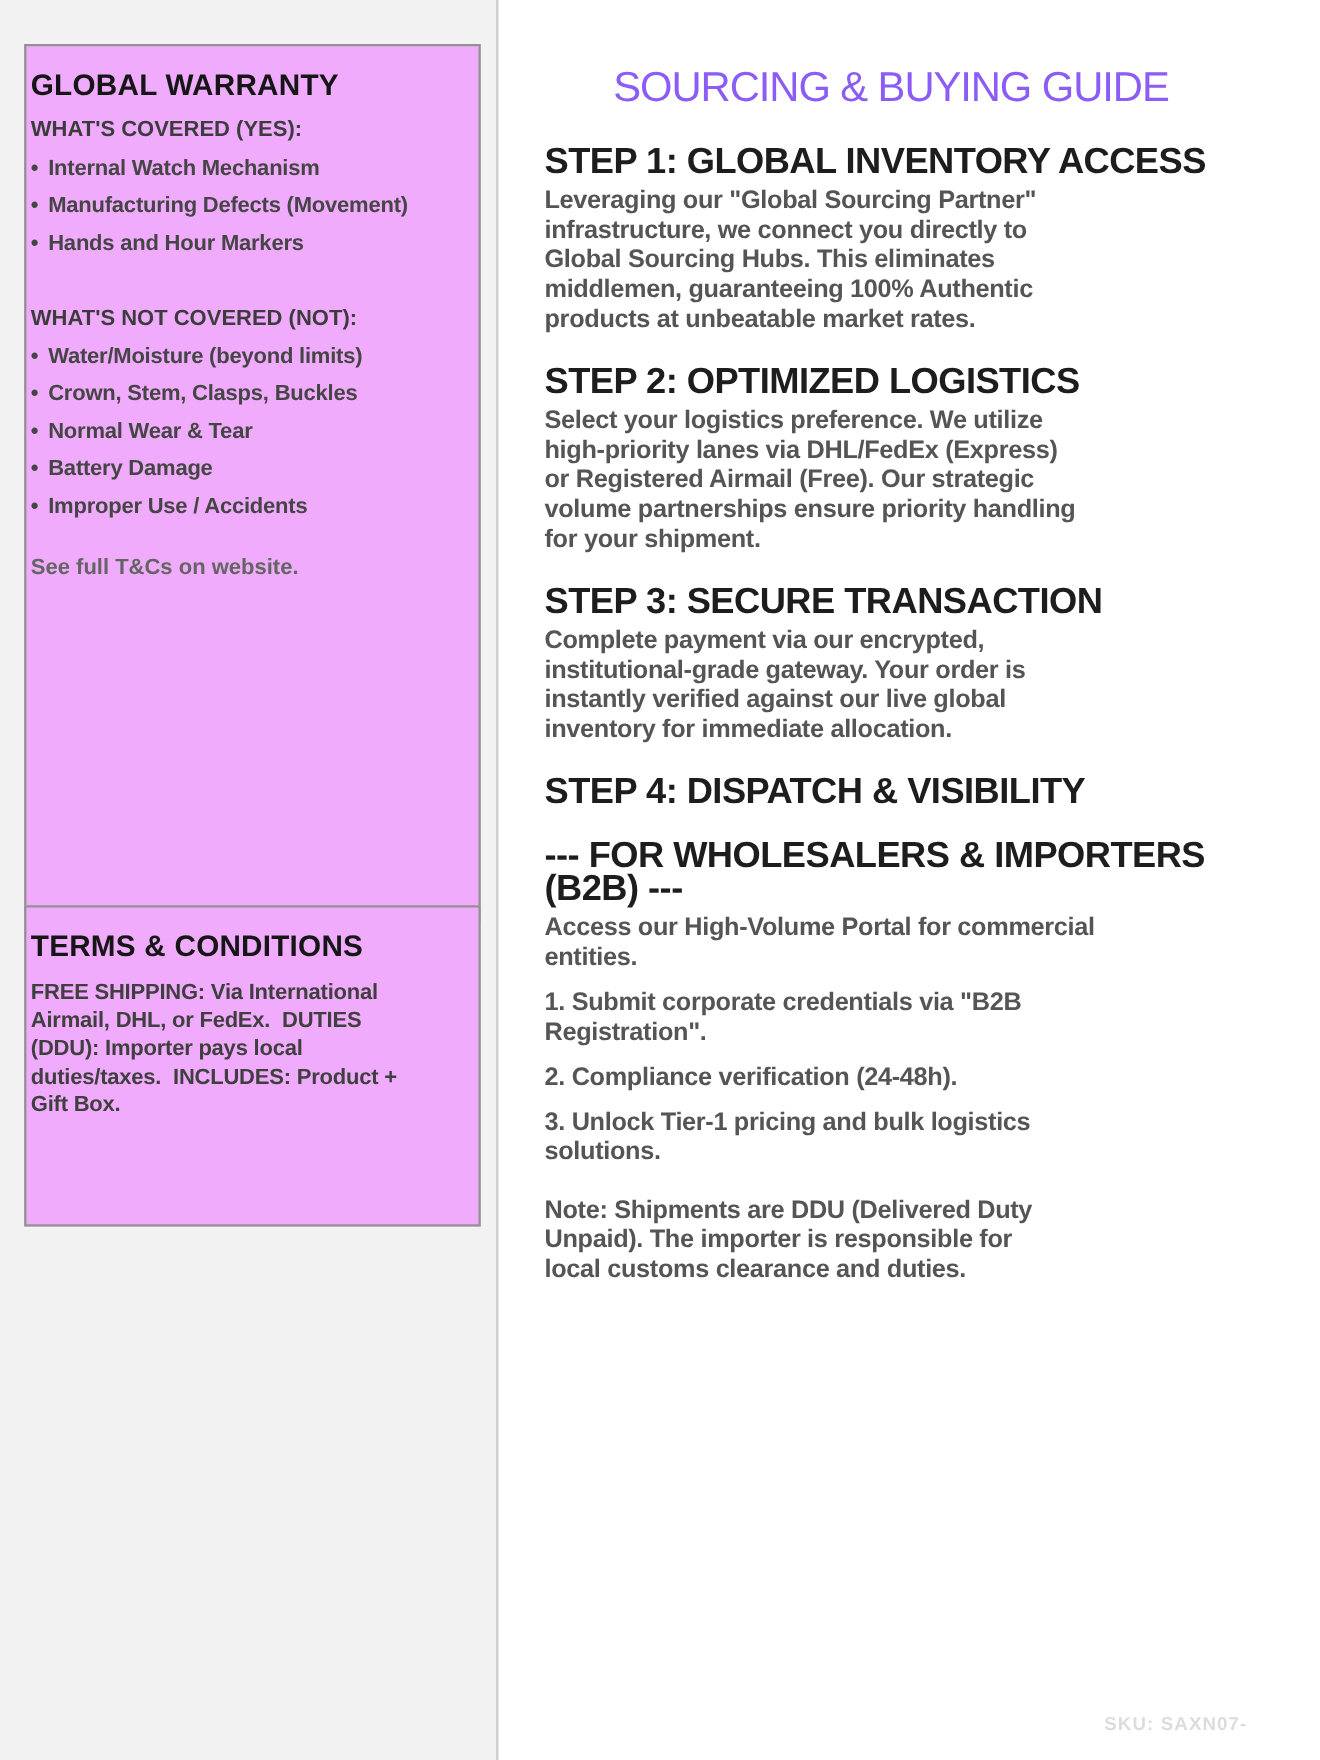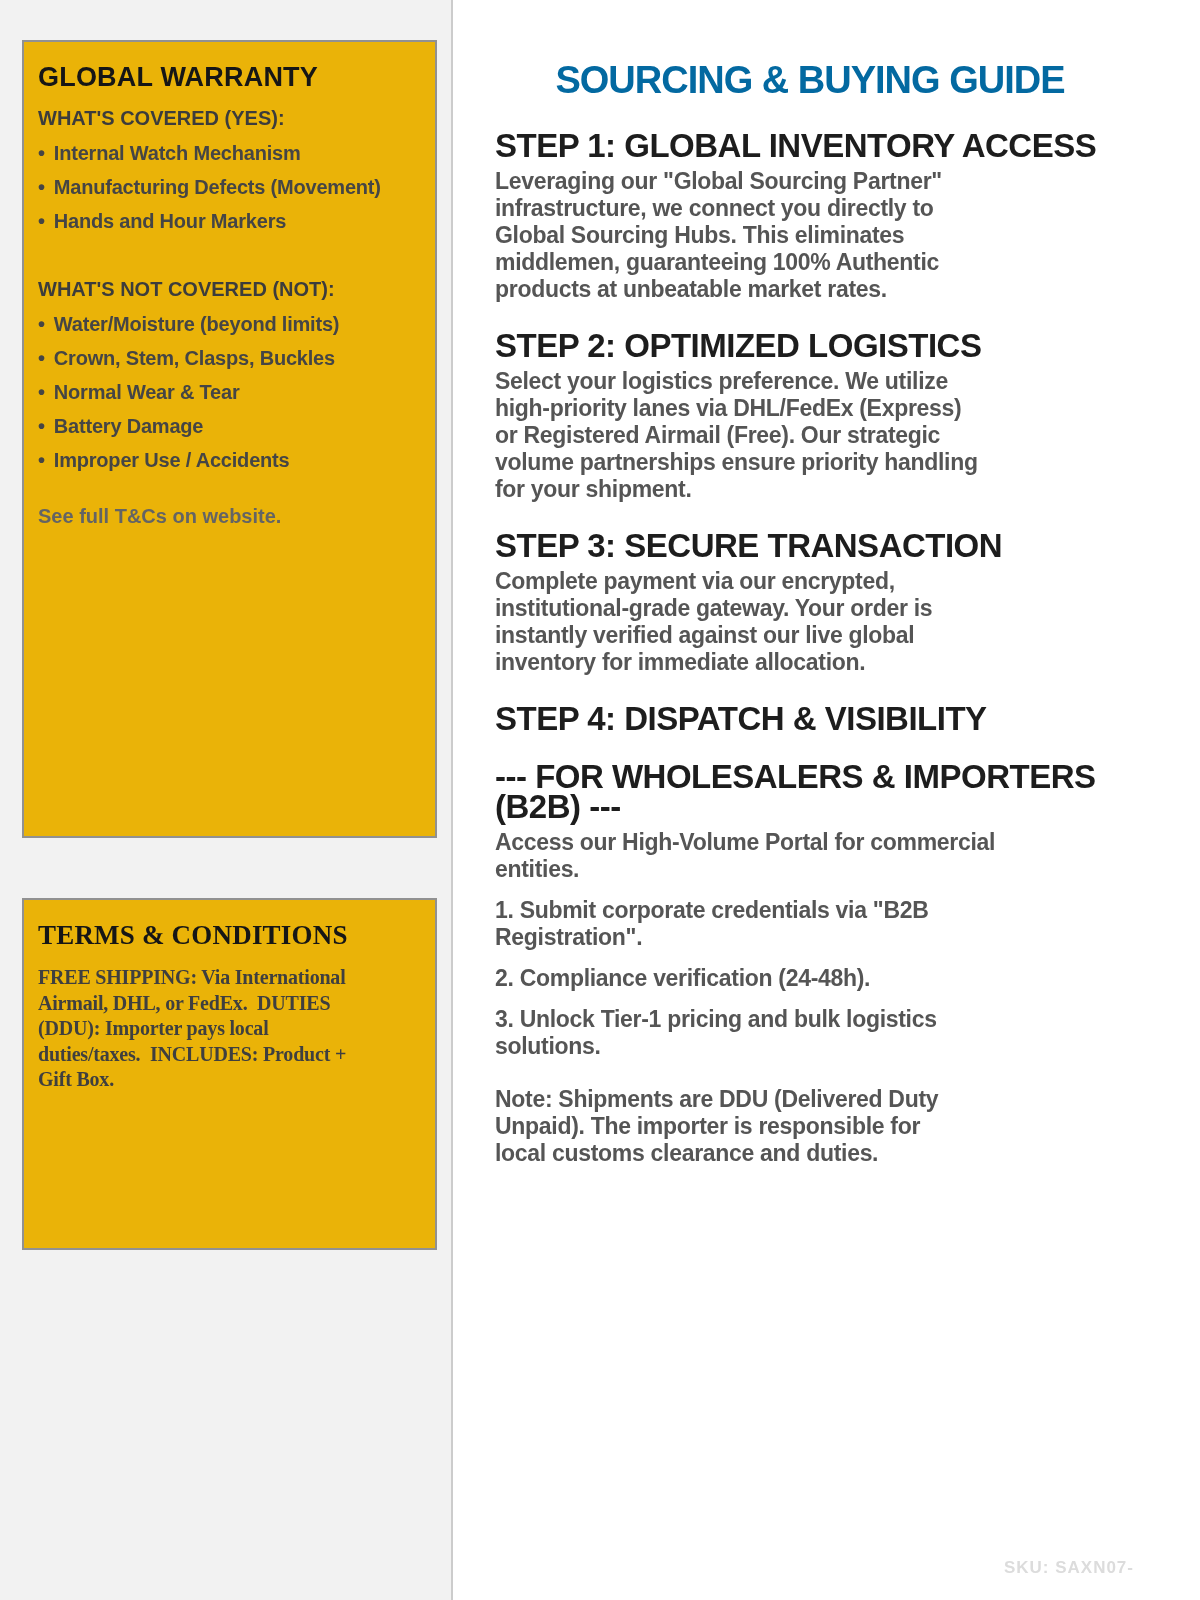--- a/index.html
+++ b/index.html
@@ -7,24 +7,24 @@
     width:1200px;height:1600px;position:relative;background:#ffffff;
     font-family:"Liberation Sans",sans-serif;overflow:hidden;
   }
   
   .sidebar{
     position:absolute;left:0;top:0;width:453px;height:1600px;
     background:#f2f2f2;border-right:2px solid #cccccc;box-sizing:border-box;
   }
   .side-box{
     position:absolute;left:22px;width:415px;box-sizing:border-box;
-    border:2px solid #919191;background:#eab308;padding:10px 14px;
+    border:2px solid #919191;background:#f0abfc;padding:10px 4px;
   }
   .box-warranty{top:40px;height:798px;}
-  .box-terms{top:898px;height:352px;font-family:Liberation Serif, serif;}
+  .box-terms{top:823px;height:292px;}
   .box-contact{top:1228px;height:253px;}
   .side-title{
     margin:10px 0 0;font-size:27px;font-weight:bold;color:#161616;
     letter-spacing:0.2px;
   }
   .side-subhead{
     margin:14px 0 0;font-size:20px;font-weight:bold;color:#3c3c3c;
   }
   .side-subhead.gap{margin-top:46px;}
   .side-list{list-style:none;margin:12px 0 0;padding:0;}
@@ -42,21 +42,21 @@
   }
   .contact-line{
     margin:18px 0 0;font-size:20px;font-weight:bold;color:#3f3f3f;
   }
   .contact-line.first{margin-top:16px;}
   
   .main{
     position:absolute;left:495px;top:0;width:630px;
   }
   .main-title{
-    margin:58px 0 0;font-size:38px;font-weight:bold;color:#0369a1;
+    margin:58px 0 0;font-size:38px;font-weight:normal;color:#8b5cf6;
     text-align:center;letter-spacing:-1px;line-height:45px;white-space:nowrap;
   }
   .step-heading{
     margin:28px 0 0;font-size:33px;font-weight:bold;color:#1d1d1d;
     letter-spacing:-0.5px;line-height:30px;
   }
   .step-body{
     margin:7px 0 0;font-size:23px;font-weight:bold;color:#555555;
     line-height:27px;white-space:pre-wrap;letter-spacing:-0.3px;
   }

